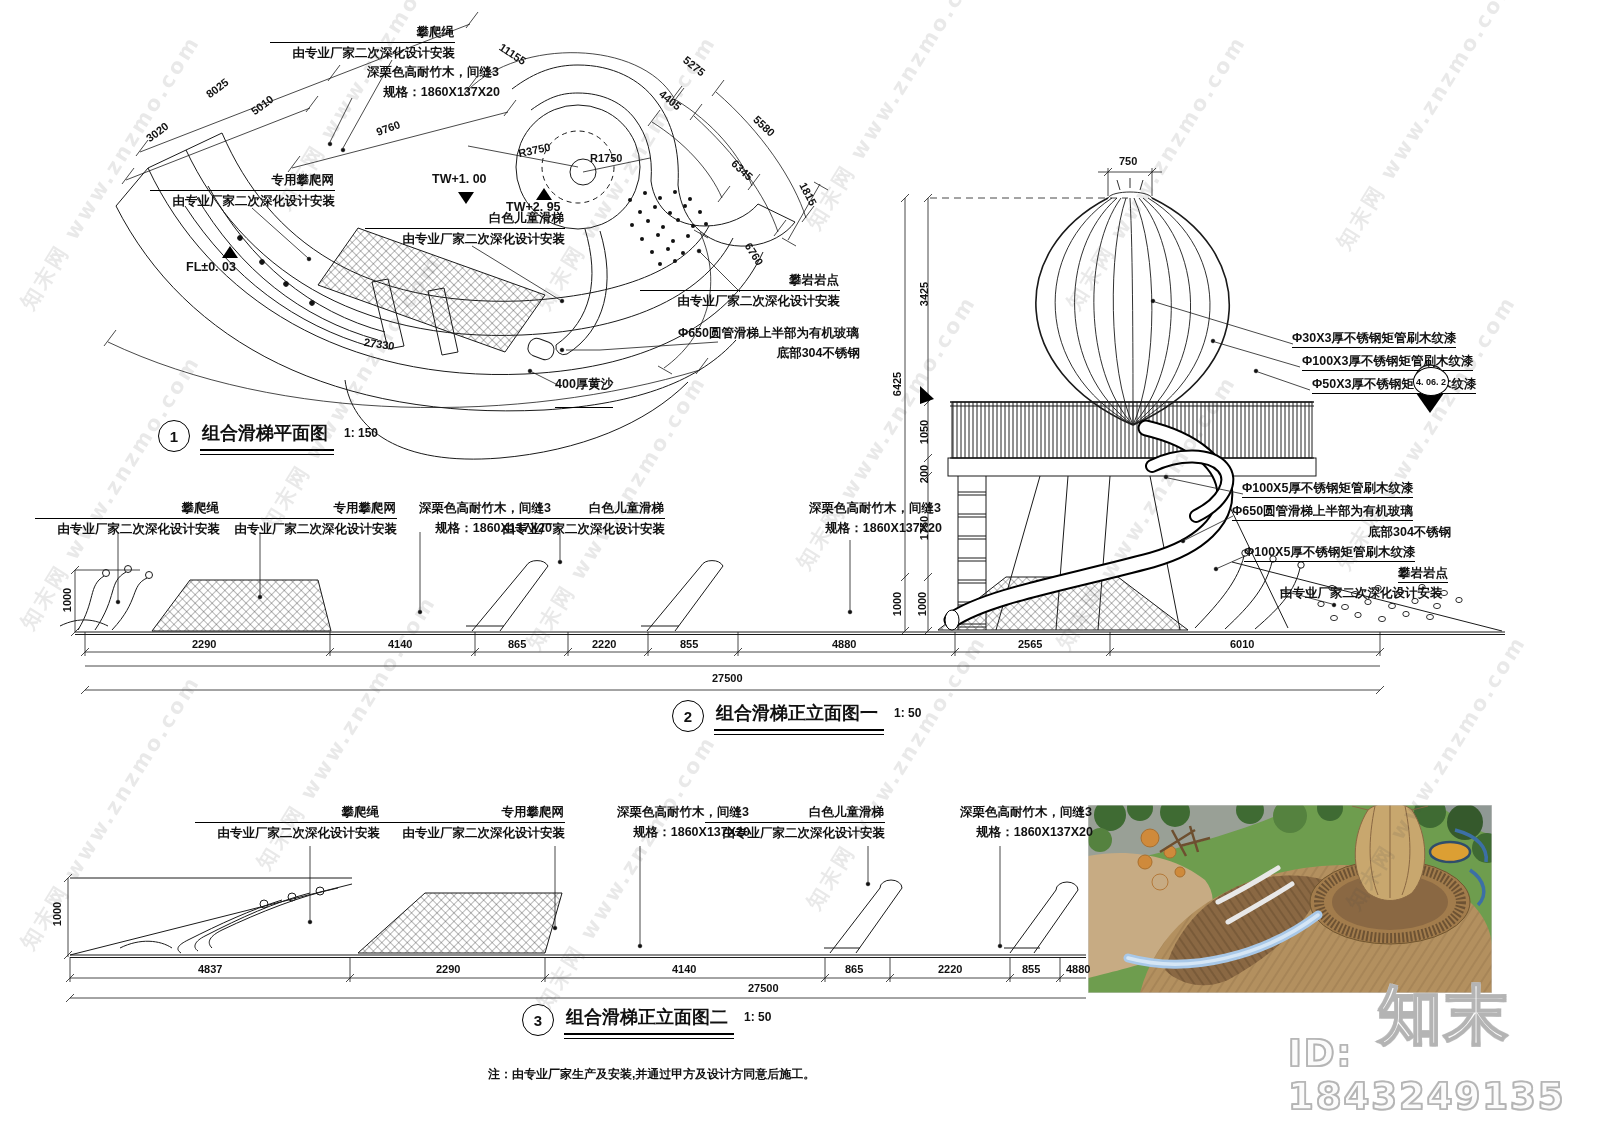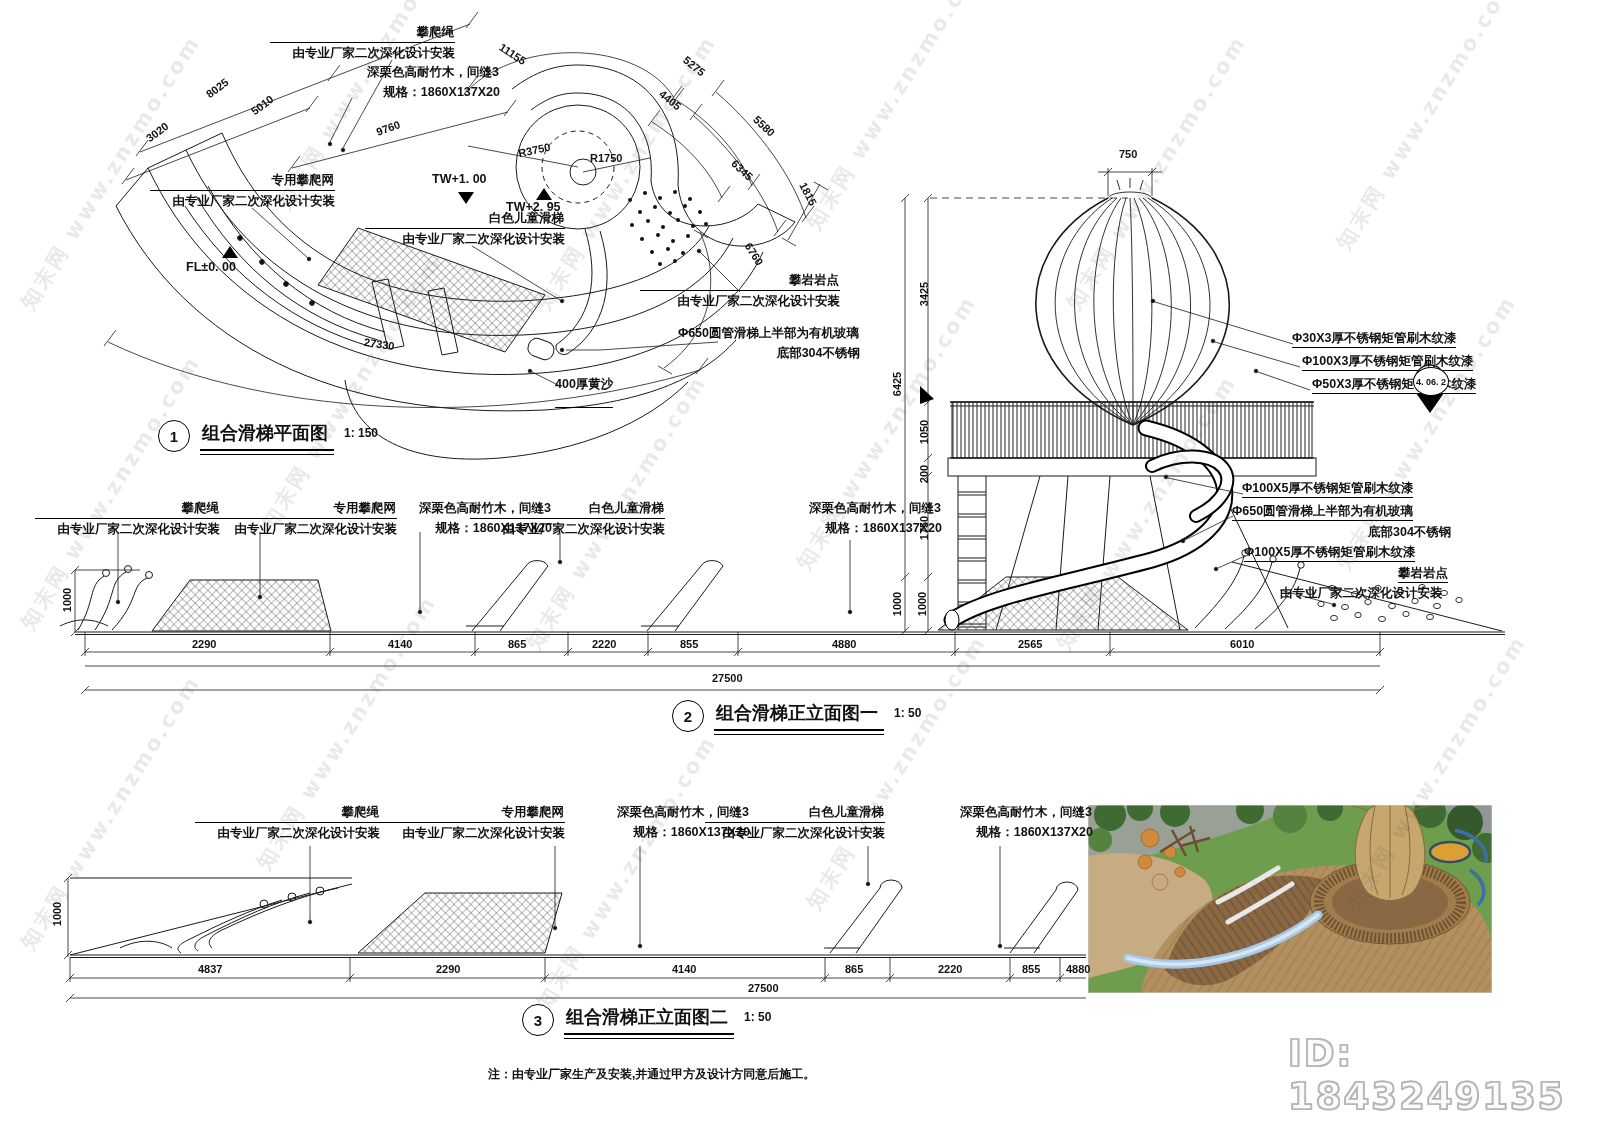--- a/index.html
+++ b/index.html
@@ -388,21 +388,21 @@
   <span class="t">攀岩岩点</span>
   <span class="s">由专业厂家二次深化设计安装</span>
 </div>
 <div class="co nl" style="left:620px;top:325px;width:240px">
   <span class="t">Φ650圆管滑梯上半部为有机玻璃</span>
   <span class="s">底部304不锈钢</span>
 </div>
 <div class="lbl" style="left:555px;top:376px;border-bottom:1.4px solid #000;padding-bottom:14px">400厚黄沙</div>
 <div class="lbl" style="left:432px;top:172px">TW+1. 00</div>
 <div class="lbl" style="left:506px;top:200px">TW+2. 95</div>
-<div class="lbl" style="left:186px;top:260px">FL±0. 00</div>
+<div class="lbl" style="left:186px;top:260px">FL±0. 03</div>
 
 <div class="dim" style="left:205px;top:82px;transform:rotate(-37deg)">8025</div>
 <div class="dim" style="left:250px;top:99px;transform:rotate(-37deg)">5010</div>
 <div class="dim" style="left:145px;top:126px;transform:rotate(-37deg)">3020</div>
 <div class="dim" style="left:376px;top:122px;transform:rotate(-20deg)">9760</div>
 <div class="dim" style="left:498px;top:48px;transform:rotate(33deg)">11155</div>
 <div class="dim" style="left:682px;top:60px;transform:rotate(38deg)">5275</div>
 <div class="dim" style="left:658px;top:94px;transform:rotate(38deg)">4405</div>
 <div class="dim" style="left:752px;top:120px;transform:rotate(43deg)">5580</div>
 <div class="dim" style="left:730px;top:164px;transform:rotate(43deg)">6345</div>
@@ -451,21 +451,21 @@
 <div class="lbl" style="left:1280px;top:585px">由专业厂家二次深化设计安装</div>
 
 <div class="dim" style="left:912px;top:288px;transform:rotate(-90deg)">3425</div>
 <div class="dim" style="left:885px;top:378px;transform:rotate(-90deg)">6425</div>
 <div class="dim" style="left:912px;top:426px;transform:rotate(-90deg)">1050</div>
 <div class="dim" style="left:915px;top:468px;transform:rotate(-90deg)">200</div>
 <div class="dim" style="left:912px;top:522px;transform:rotate(-90deg)">1750</div>
 <div class="dim" style="left:885px;top:598px;transform:rotate(-90deg)">1000</div>
 <div class="dim" style="left:910px;top:598px;transform:rotate(-90deg)">1000</div>
 <div class="dim" style="left:55px;top:594px;transform:rotate(-90deg)">1000</div>
-<div class="dim" style="left:1119px;top:148px">750</div>
+<div class="dim" style="left:1119px;top:155px">750</div>
 
 <div class="dim" style="left:192px;top:638px">2290</div>
 <div class="dim" style="left:388px;top:638px">4140</div>
 <div class="dim" style="left:508px;top:638px">865</div>
 <div class="dim" style="left:592px;top:638px">2220</div>
 <div class="dim" style="left:680px;top:638px">855</div>
 <div class="dim" style="left:832px;top:638px">4880</div>
 <div class="dim" style="left:1018px;top:638px">2565</div>
 <div class="dim" style="left:1230px;top:638px">6010</div>
 <div class="dim" style="left:712px;top:672px">27500</div>
@@ -508,15 +508,16 @@
 <div class="dim" style="left:748px;top:982px">27500</div>
 
 <div class="title" style="left:522px;top:1004px">
   <span class="tcirc">3</span>
   <span class="ttext">组合滑梯正立面图二</span>
   <span class="tscale">1: 50</span>
 </div>
 
 <div class="note" style="left:488px;top:1066px">注：由专业厂家生产及安装,并通过甲方及设计方同意后施工。</div>
 
+<div class="outline-txt" style="left:1378px;top:972px;font-size:64px;font-family:'DejaVu Sans',sans-serif">知末</div>
 <div class="outline-txt" style="left:1288px;top:1032px;font-size:37px;font-family:'DejaVu Sans',sans-serif">ID: 1843249135</div>
 
 </div>
 
 </body></html>

